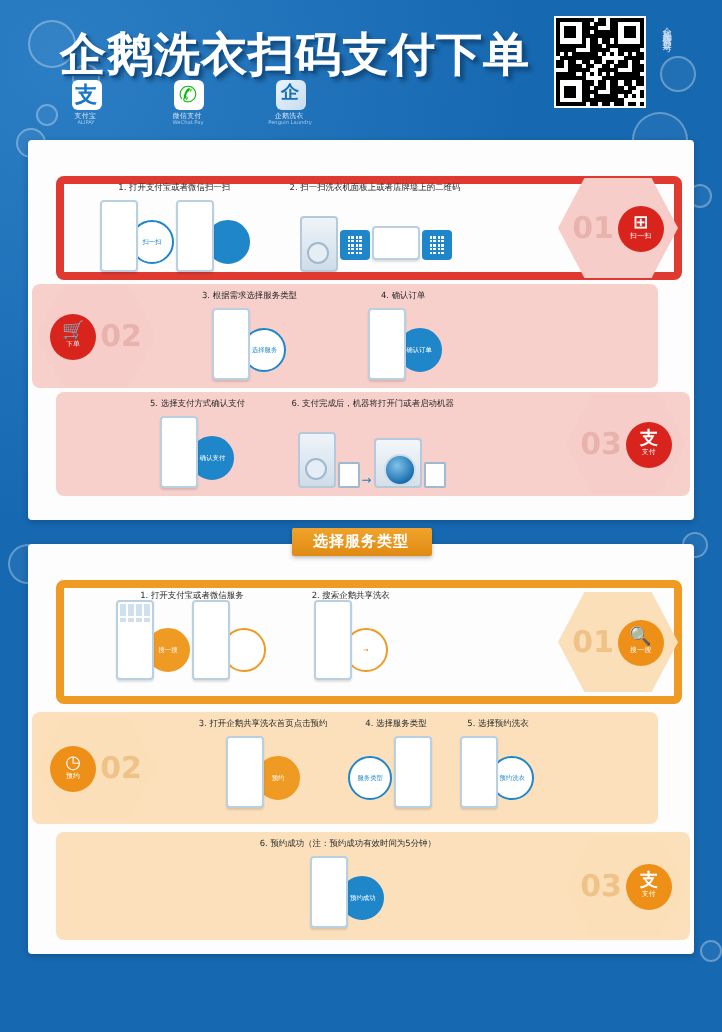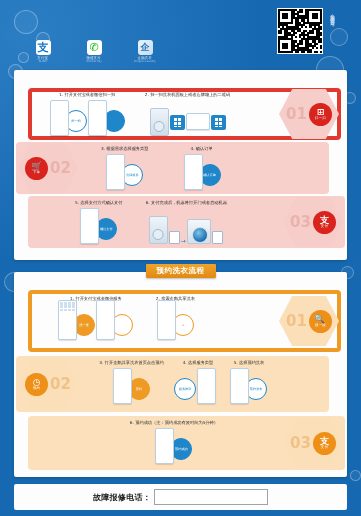--- a/index.html
+++ b/index.html
@@ -167,20 +167,21 @@
   <div class="bub b3"></div>
   <div class="bub b4"></div>
   <div class="bub b5"></div>
   <div class="bub b6"></div>
   <div class="bub b7"></div>
   <div class="bub b8"></div>
   <div class="bub b9"></div>
   <div class="bub b10"></div>
 
   <div class="header">
+    <div class="title">企鹅洗衣扫码支付下单</div>
 
     <div class="logos">
       <div class="logo">
         <span class="mark">支</span>
         <span class="ltxt">支付宝</span>
         <span class="lsub">ALIPAY</span>
       </div>
       <div class="logo">
         <span class="mark wx">✆</span>
         <span class="ltxt">微信支付</span>
@@ -739,21 +740,21 @@
         <span class="hexnum red">03</span>
         <span class="badge red">
           <span class="bi">支</span>
           <span class="bt">支付</span>
         </span>
       </div>
     </div>
   </div>
 
   <div class="panel panel-2">
-    <div class="banner org">预约洗衣流程</div>
+    <div class="banner org">选择服务类型</div>
 
     <div class="row" style="left:14px;right:6px;top:18px;height:62px;">
       <div class="ribbon org"></div>
       <div class="steps" style="left:30px;gap:22px;top:6px;">
         <div class="step">
           <span class="stxt">1. 打开支付宝或者微信服务</span>
           <span class="art">
             <span class="phone" style="height:38px"><span class="pbar dk"></span><span class="pgrid">
                   <i></i>
                   <i></i>
@@ -850,18 +851,14 @@
       <div class="hex org" style="right:2px;top:2px;">
         <span class="hexnum org">03</span>
         <span class="badge org">
           <span class="bi">支</span>
           <span class="bt">支付</span>
         </span>
       </div>
     </div>
   </div>
 
-  <div class="footer">
-    <span class="flabel">故障报修电话：</span>
-    <input class="finput" type="text" placeholder="" style="">
-  </div>
 
 </div>
 
 </body></html>

